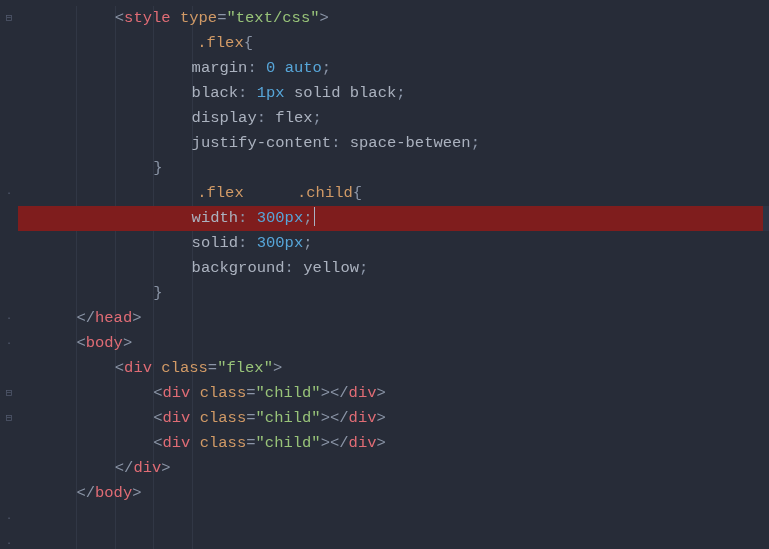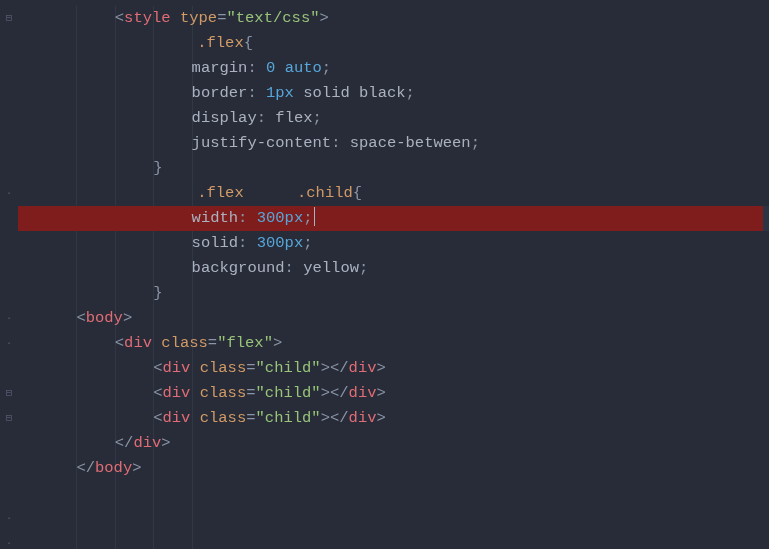--- a/index.html
+++ b/index.html
@@ -63,29 +63,30 @@
       <div class="gline">·</div>
     </div>
   <div class="code" id="code">
   <div class="indent-guide" style="left: 58.4px;"></div>
       <div class="indent-guide" style="left: 96.8px;"></div>
       <div class="indent-guide" style="left: 135.2px;"></div>
       <div class="indent-guide" style="left: 173.6px;"></div>
       <div class="line"><span class="pad" style="width: 96.8px;"></span><span class="tok-punct">&lt;</span><span class="tok-tag">style</span><span class="tok-prop"> </span><span class="tok-attr">type</span><span class="tok-punct">=</span><span class="tok-str">"text/css"</span><span class="tok-punct">&gt;</span></div>
       <div class="line"><span class="pad" style="width: 135.2px;"></span><span class="tok-ident">.flex</span><span class="tok-punct">{</span></div>
       <div class="line"><span class="pad" style="width: 173.6px;"></span><span class="tok-prop">margin</span><span class="tok-punct">: </span><span class="tok-num">0</span><span class="tok-prop"> </span><span class="tok-num">auto</span><span class="tok-punct">;</span></div>
-      <div class="line"><span class="pad" style="width: 173.6px;"></span><span class="tok-prop">border</span><span class="tok-punct">: </span><span class="tok-num">1px</span><span class="tok-prop"> </span><span class="tok-prop">solid black</span><span class="tok-punct">;</span></div>
+      <div class="line"><span class="pad" style="width: 173.6px;"></span><span class="tok-prop">black</span><span class="tok-punct">: </span><span class="tok-num">1px</span><span class="tok-prop"> </span><span class="tok-prop">solid black</span><span class="tok-punct">;</span></div>
       <div class="line"><span class="pad" style="width: 173.6px;"></span><span class="tok-prop">display</span><span class="tok-punct">: </span><span class="tok-prop">flex</span><span class="tok-punct">;</span></div>
       <div class="line"><span class="pad" style="width: 173.6px;"></span><span class="tok-prop">justify-content</span><span class="tok-punct">: </span><span class="tok-prop">space-between</span><span class="tok-punct">;</span></div>
       <div class="line"><span class="pad" style="width: 135.2px;"></span><span class="tok-punct">}</span></div>
       <div class="line"><span class="pad" style="width: 135.2px;"></span><span class="tok-ident">.flex</span><span class="tok-prop"> </span><span class="tok-ident">.child</span><span class="tok-punct">{</span></div>
       <div class="line active"><span class="pad" style="width: 173.6px;"></span><span class="tok-prop">width</span><span class="tok-punct">: </span><span class="tok-num">300px</span><span class="tok-punct">;</span><span class="caret"></span></div>
       <div class="line"><span class="pad" style="width: 173.6px;"></span><span class="tok-prop">solid</span><span class="tok-punct">: </span><span class="tok-num">300px</span><span class="tok-punct">;</span></div>
       <div class="line"><span class="pad" style="width: 173.6px;"></span><span class="tok-prop">background</span><span class="tok-punct">: </span><span class="tok-prop">yellow</span><span class="tok-punct">;</span></div>
       <div class="line"><span class="pad" style="width: 135.2px;"></span><span class="tok-punct">}</span></div>
+      <div class="line"><span class="pad" style="width: 58.4px;"></span><span class="tok-punct">&lt;/</span><span class="tok-tag">head</span><span class="tok-punct">&gt;</span></div>
       <div class="line"><span class="pad" style="width: 58.4px;"></span><span class="tok-punct">&lt;</span><span class="tok-tag">body</span><span class="tok-punct">&gt;</span></div>
       <div class="line"><span class="pad" style="width: 96.8px;"></span><span class="tok-punct">&lt;</span><span class="tok-tag">div</span><span class="tok-prop"> </span><span class="tok-attr">class</span><span class="tok-punct">=</span><span class="tok-str">"flex"</span><span class="tok-punct">&gt;</span></div>
       <div class="line"><span class="pad" style="width: 135.2px;"></span><span class="tok-punct">&lt;</span><span class="tok-tag">div</span><span class="tok-prop"> </span><span class="tok-attr">class</span><span class="tok-punct">=</span><span class="tok-str">"child"</span><span class="tok-punct">&gt;</span><span class="tok-punct">&lt;/</span><span class="tok-tag">div</span><span class="tok-punct">&gt;</span></div>
       <div class="line"><span class="pad" style="width: 135.2px;"></span><span class="tok-punct">&lt;</span><span class="tok-tag">div</span><span class="tok-prop"> </span><span class="tok-attr">class</span><span class="tok-punct">=</span><span class="tok-str">"child"</span><span class="tok-punct">&gt;</span><span class="tok-punct">&lt;/</span><span class="tok-tag">div</span><span class="tok-punct">&gt;</span></div>
       <div class="line"><span class="pad" style="width: 135.2px;"></span><span class="tok-punct">&lt;</span><span class="tok-tag">div</span><span class="tok-prop"> </span><span class="tok-attr">class</span><span class="tok-punct">=</span><span class="tok-str">"child"</span><span class="tok-punct">&gt;</span><span class="tok-punct">&lt;/</span><span class="tok-tag">div</span><span class="tok-punct">&gt;</span></div>
       <div class="line"><span class="pad" style="width: 96.8px;"></span><span class="tok-punct">&lt;/</span><span class="tok-tag">div</span><span class="tok-punct">&gt;</span></div>
       <div class="line"><span class="pad" style="width: 58.4px;"></span><span class="tok-punct">&lt;/</span><span class="tok-tag">body</span><span class="tok-punct">&gt;</span></div>
     </div>
 </div>
 

